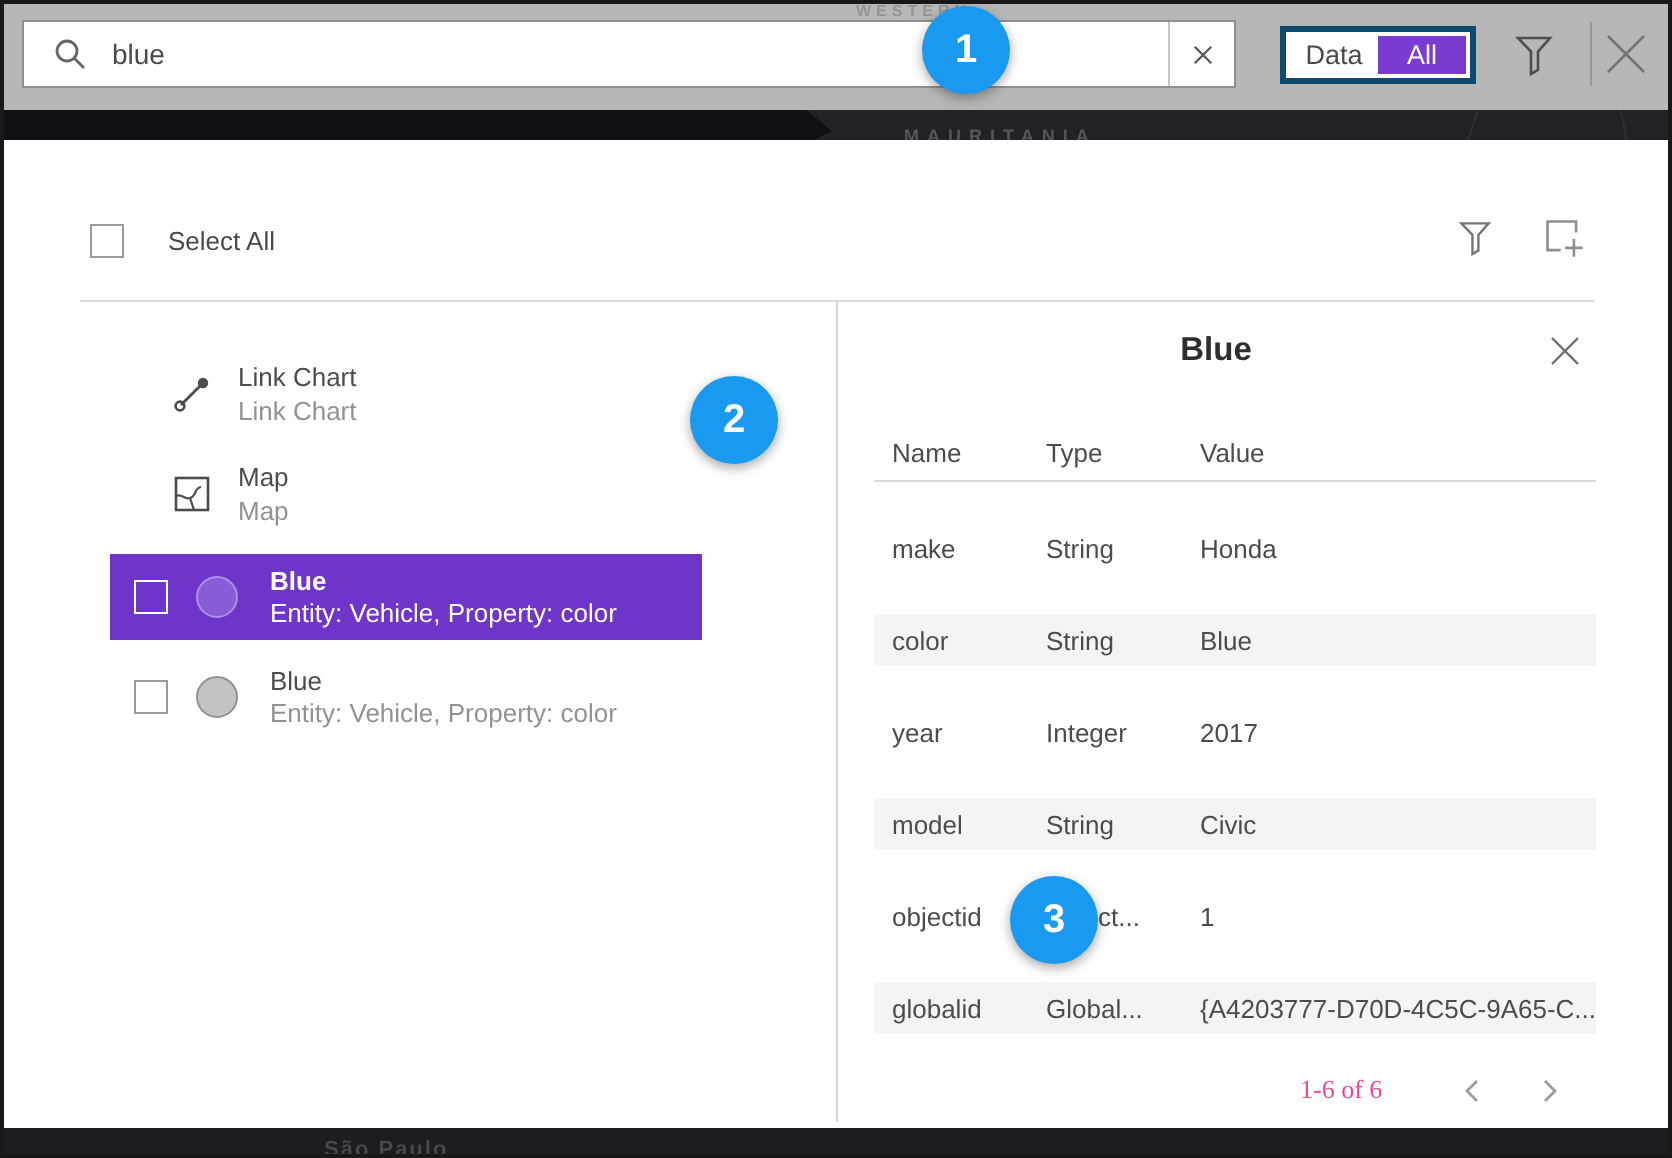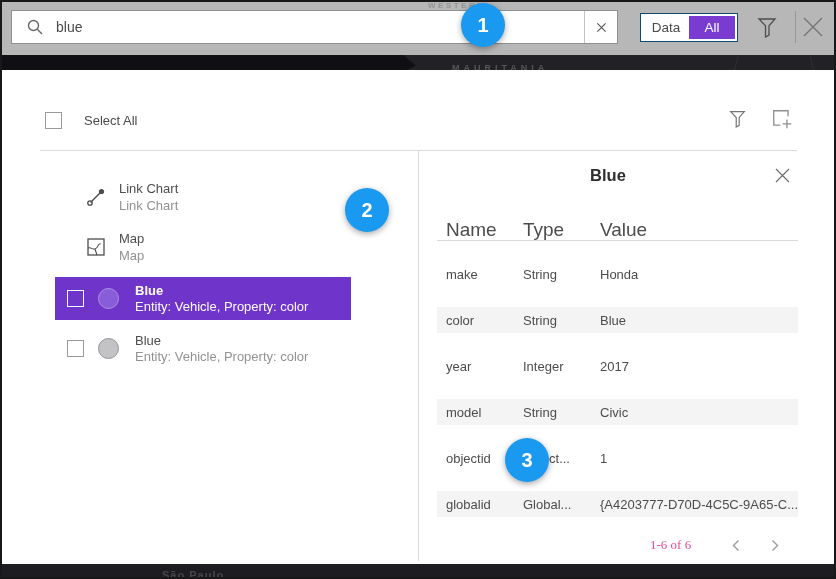--- a/index.html
+++ b/index.html
@@ -13,21 +13,21 @@
   .map-label-western { position:absolute; left:428px; top:1px; z-index:3; font-size:8px; font-weight:bold;
             letter-spacing:2.5px; color:#949494; }
   .search-box { position:absolute; left:11px; top:10px; width:607px; height:34px; background:#fff;
             border:1px solid #8f8f8f; display:flex; align-items:center; z-index:4; }
   .search-icon { margin-left:15px; display:flex; }
   .search-input { flex:1; border:none; outline:none; font-size:14px; color:#4a4a4a; padding-left:13px;
             font-family:"Liberation Sans", sans-serif; background:transparent; }
   .clear-btn { width:33px; height:100%; border-left:1px solid #c4c4c4; display:flex; align-items:center;
             justify-content:center; cursor:pointer; }
   .segmented { position:absolute; left:640px; top:13px; width:98px; height:29px; background:#fff;
-            border:1px solid #0c4a6e; display:flex; padding:2px; z-index:4; }
+            border:3px solid #0c4a6e; display:flex; padding:2px; z-index:4; }
   .seg { flex:1; display:flex; align-items:center; justify-content:center; font-size:13.5px; color:#4a4a4a; cursor:pointer; }
   .seg.selected { background:#7a3cd0; color:#fff; }
   .tb-funnel { position:absolute; left:757px; top:16px; z-index:4; cursor:pointer; }
   .tb-divider { position:absolute; left:795px; top:11px; width:1px; height:32px; background:#989898; z-index:4; }
   .tb-close { position:absolute; left:801px; top:15px; z-index:4; cursor:pointer; display:flex; }
 
   
   .map-strip { position:absolute; left:2px; top:55px; width:832px; height:15px; background:#222226; overflow:hidden; z-index:1; }
   .ocean { position:absolute; left:0; top:0; width:418px; height:30px; background:#101014;
             clip-path:polygon(0 0, 96% 0, 99% 35%, 95% 65%, 98% 100%, 0 100%); }
@@ -69,21 +69,21 @@
   .circle-gray { background:#c3c3c5; border:1.5px solid #919195; }
   .li-3 .li-title { color:#fff; font-weight:bold; line-height:16px; }
   .li-3 .li-sub { color:#fff; line-height:16px; }
   .li-4 .li-title { line-height:16px; }
   .li-4 .li-sub { line-height:16px; }
 
   
   .detail-title { position:absolute; left:416px; top:81px; width:380px; text-align:center;
             font-size:16.5px; font-weight:600; color:#2e2e2e; }
   .detail-close { position:absolute; left:772px; top:82px; cursor:pointer; display:flex; }
-  .thead { position:absolute; top:134px; font-size:19px; color:#4c4c4c; }
+  .thead { position:absolute; top:134px; font-size:13px; color:#4c4c4c; }
   .th-name { left:444px; } .th-type { left:521px; } .th-value { left:598px; }
   .thead-div { position:absolute; left:435px; top:155px; width:361px; height:1px; background:#d9d9d9; }
   .trows { position:absolute; left:435px; top:156px; width:361px; }
   .t-row { display:flex; align-items:center; height:26px; padding-left:9px; font-size:13px; color:#4c4c4c;margin-top:20px; }
   .t-row:nth-child(even) { background:#f4f4f4; }
   .t-name { width:77px; flex:none; }
   .t-type { width:77px; flex:none; }
   .t-value { flex:1; white-space:nowrap; overflow:hidden; }
   .pag-label { position:absolute; left:648px; top:452px; font-size:13px; color:#ec4899;font-family:Liberation Serif, serif; }
   .pag-prev { position:absolute; left:728px; top:452px; cursor:pointer; display:flex; padding:2px; }

